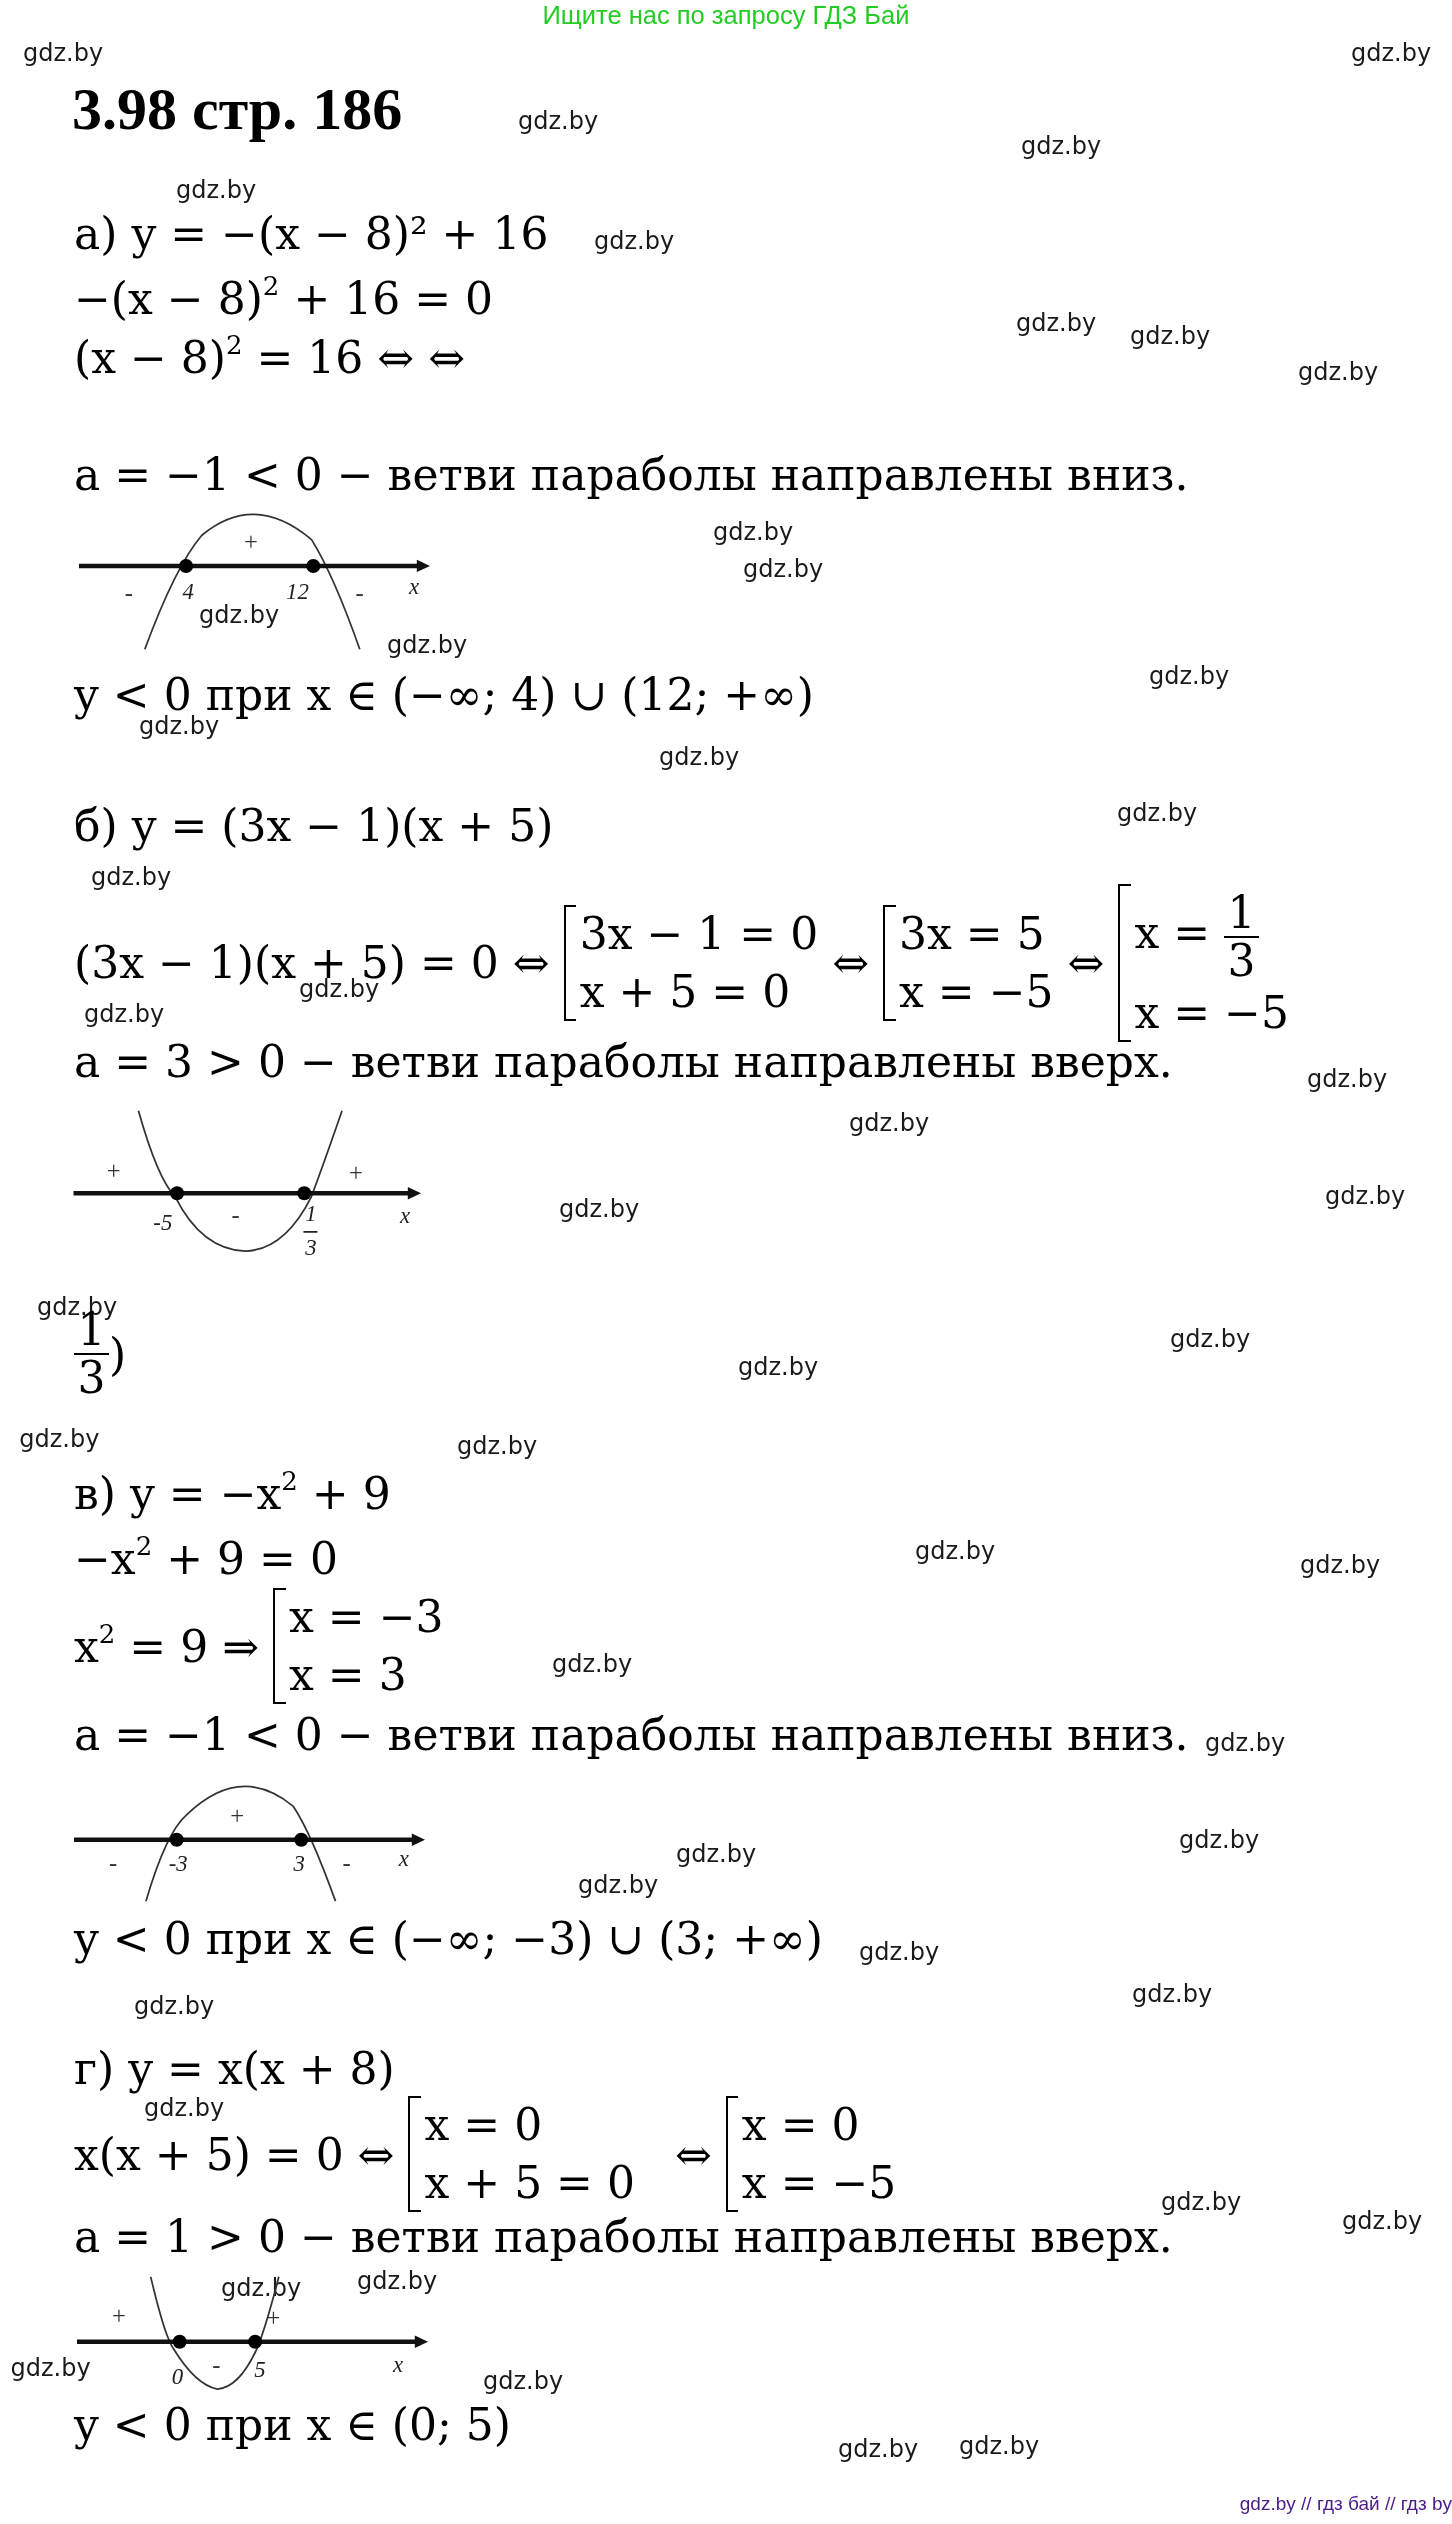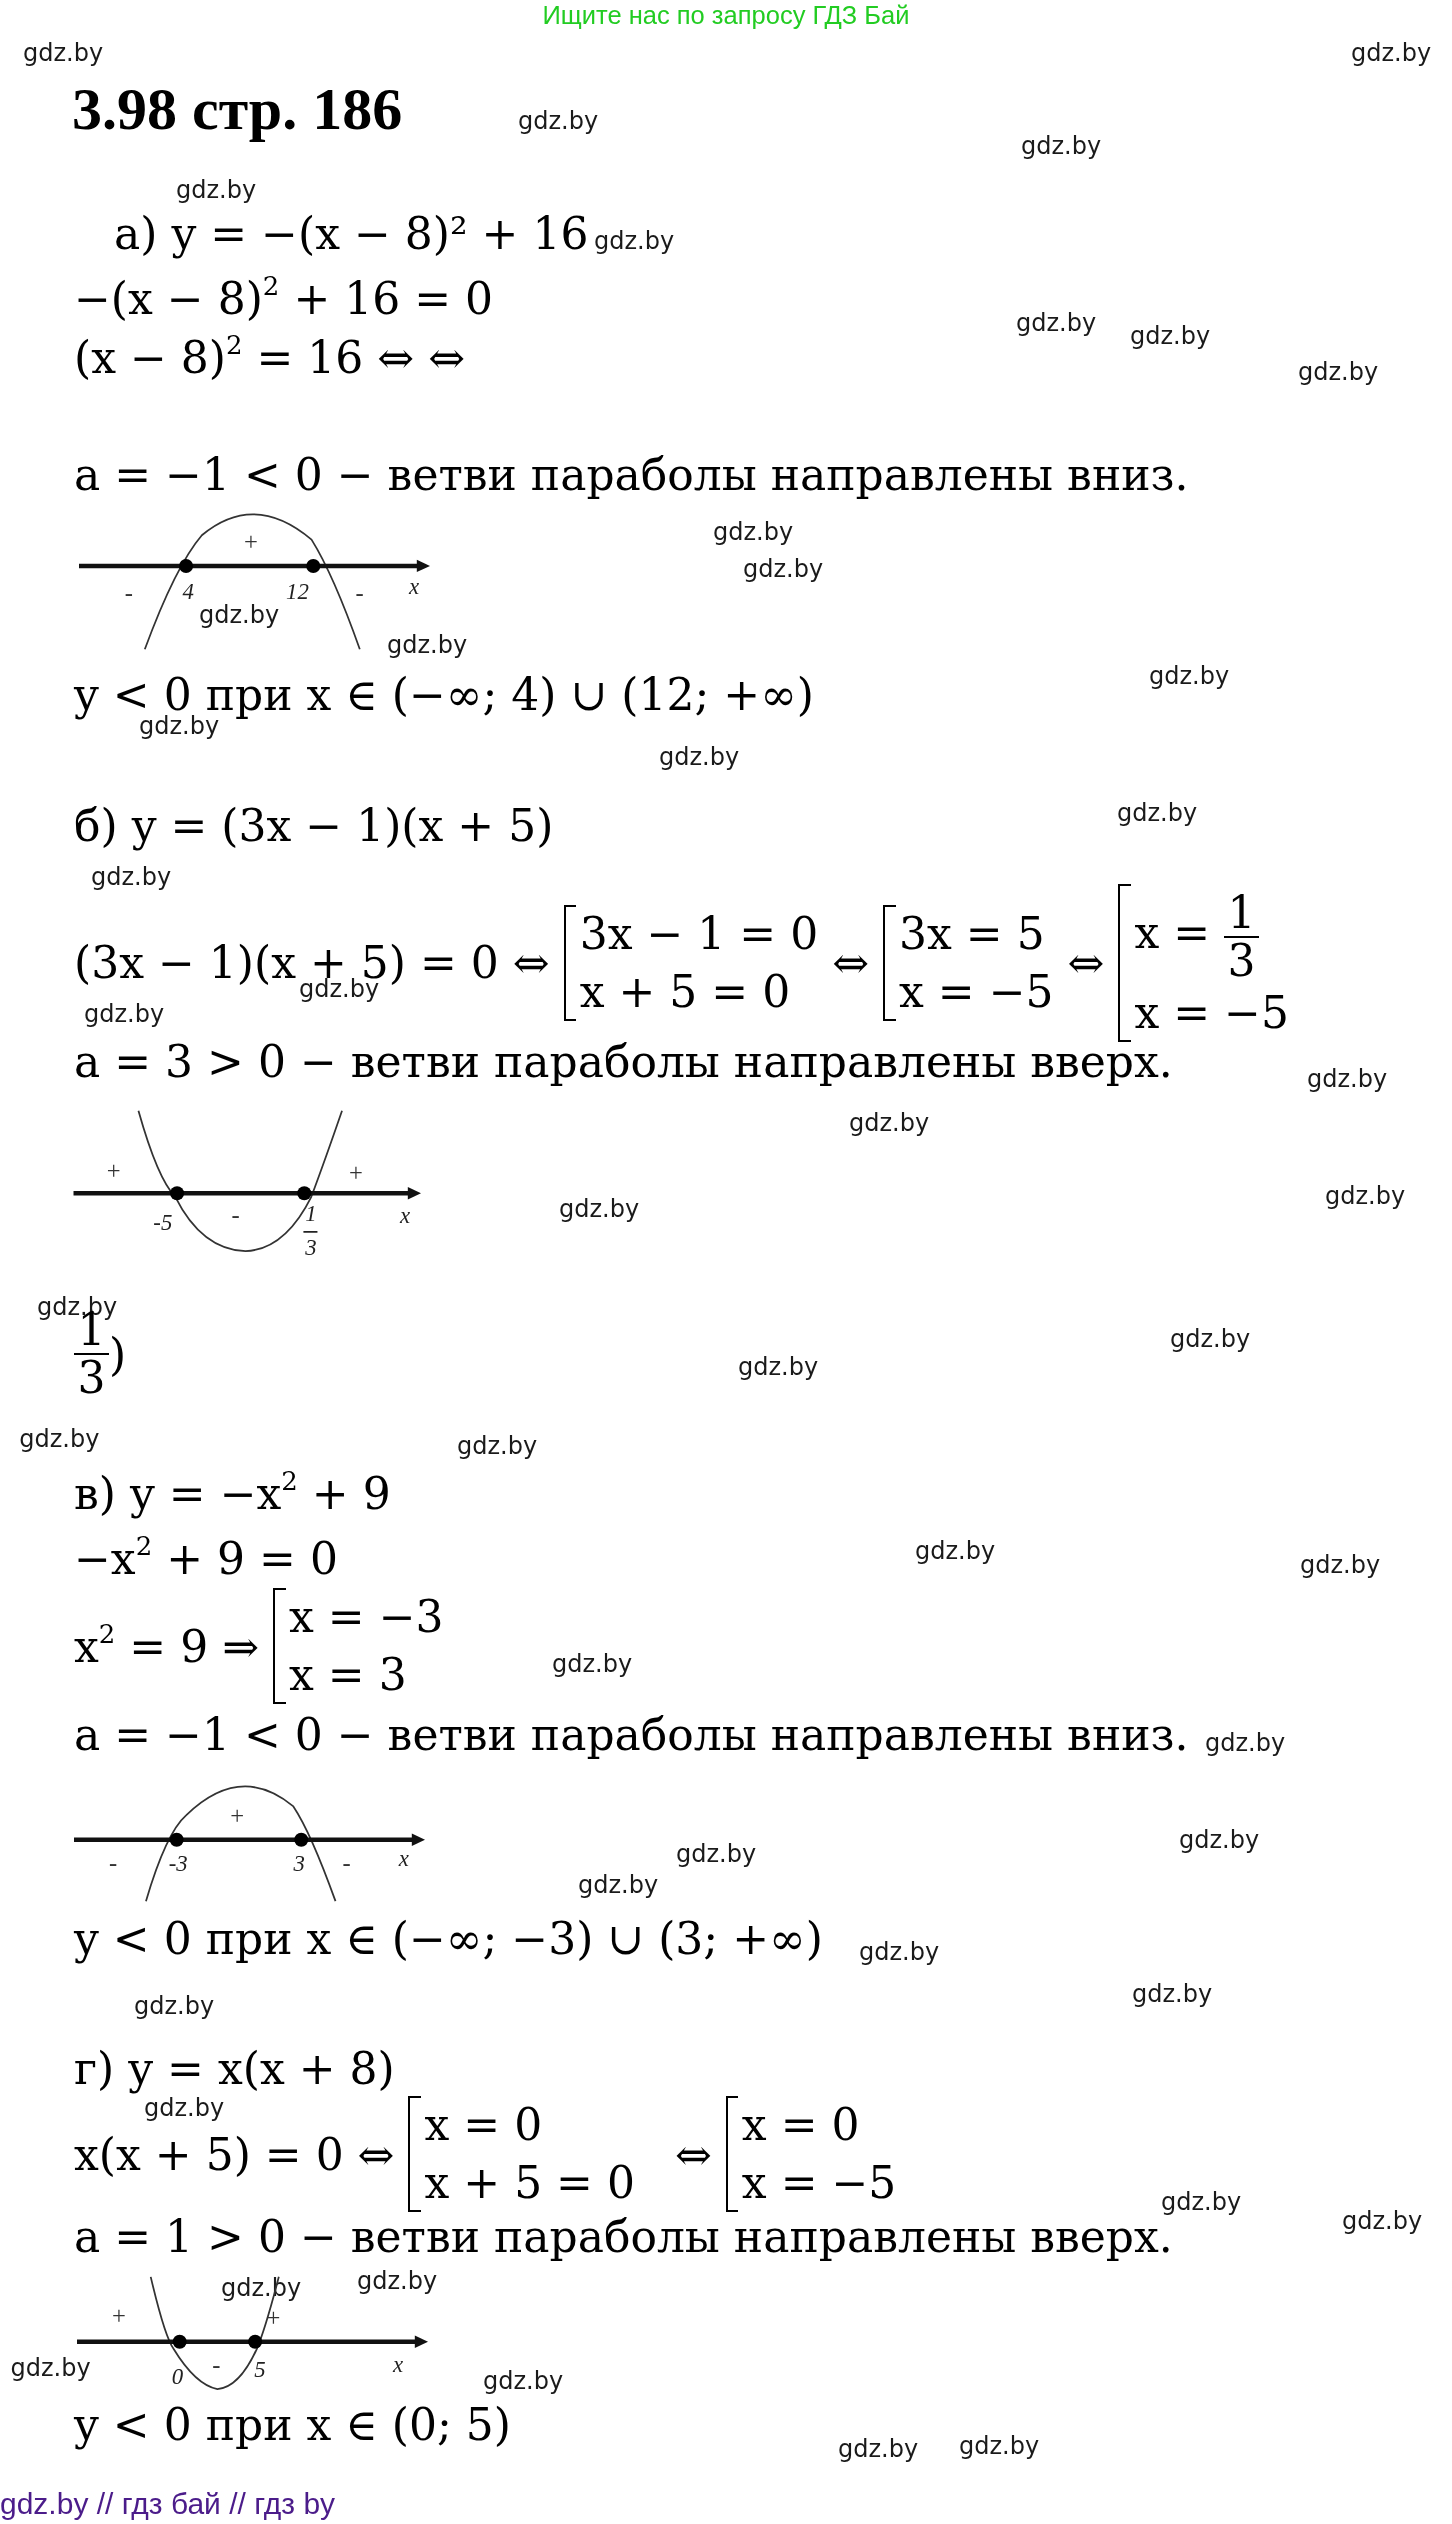--- a/index.html
+++ b/index.html
@@ -1,19 +1,19 @@
 <!DOCTYPE html>
 <html style="font-size:14px"><head>
 <meta charset="utf-8">
 <style>
   html, body { margin: 0; padding: 0; background: #ffffff; }
   body { width: 1452px; height: 2525px; position: relative; overflow: hidden; }
   .abs { position: absolute; white-space: nowrap; }
   .top-link { left: 0; width: 1452px; top: 0; text-align: center; font-family: "Liberation Sans", sans-serif; font-size: 25.5px; color: #22cc22; line-height: 30px; }
-  .bottom-link { left: 0; width: 1452px; top: 2486px; text-align: left; font-family: "Liberation Sans", sans-serif; font-size: 30px; color: #4b1c8a; line-height: 35px; }
+  .bottom-link { left: 0; width: 1452px; top: 2486px; text-align: right; font-family: "Liberation Sans", sans-serif; font-size: 19px; color: #4b1c8a; line-height: 35px; }
   .wm { font-family: "DejaVu Sans", sans-serif; font-size: 24px; color: #1a1a1a; line-height: 28px; }
   .title { font-family: "Liberation Serif", serif; font-weight: bold; font-size: 60px; color: #000; line-height: 53px; }
   .math { font-family: "DejaVu Serif", serif; font-size: 44px; color: #000; line-height: 53px; }
   .math sup { font-size: 26px; vertical-align: 19.3px; line-height: 0; }
   .sys { display: inline-flex; flex-direction: row; align-items: stretch; vertical-align: middle; }
   .brk { width: 10.5px; border-left: 2.6px solid #000; border-top: 2.6px solid #000; border-bottom: 2.6px solid #000; margin-right: 3.5px; }
   .sys-rows { display: flex; flex-direction: column; }
   .sys-rows > span { line-height: 58px; }
   .frac { display: inline-flex; flex-direction: column; align-items: center; vertical-align: middle; line-height: 46px; }
   .frac .num { border-bottom: 2.6px solid #000; padding: 0 3.5px; }
@@ -71,21 +71,21 @@
 <div class="abs wm" style="left:1342px;top:2207px;">gdz.by</div>
 <div class="abs wm" style="left:221px;top:2274px;">gdz.by</div>
 <div class="abs wm" style="left:357px;top:2267px;">gdz.by</div>
 <div class="abs wm" style="left:10.5px;top:2354px;">gdz.by</div>
 <div class="abs wm" style="left:483px;top:2367px;">gdz.by</div>
 <div class="abs wm" style="left:838px;top:2435px;">gdz.by</div>
 <div class="abs wm" style="left:959px;top:2432px;">gdz.by</div>
 
 <div class="abs title" style="left:72px;top:83px;">3.98 стр. 186</div>
 
-<div class="abs math" style="left:74px;top:207px;margin-left:40px;">
+<div class="abs math" style="left:74px;top:207px;">
   <span>а)</span>
   <span>y = −(x − 8)² + 16</span>
 </div>
 <div class="abs math" style="left:74px;top:272px;">
   <span>−(x − 8)</span><sup>2</sup><span> + 16 = 0</span>
 </div>
 <div class="abs math" style="left:74px;top:327px;">
   <span style="vertical-align:middle;"><span>(x − 8)</span><sup>2</sup><span> = 16 ⇔</span></span>
   <span style="vertical-align:middle;">⇔</span>
 </div>

